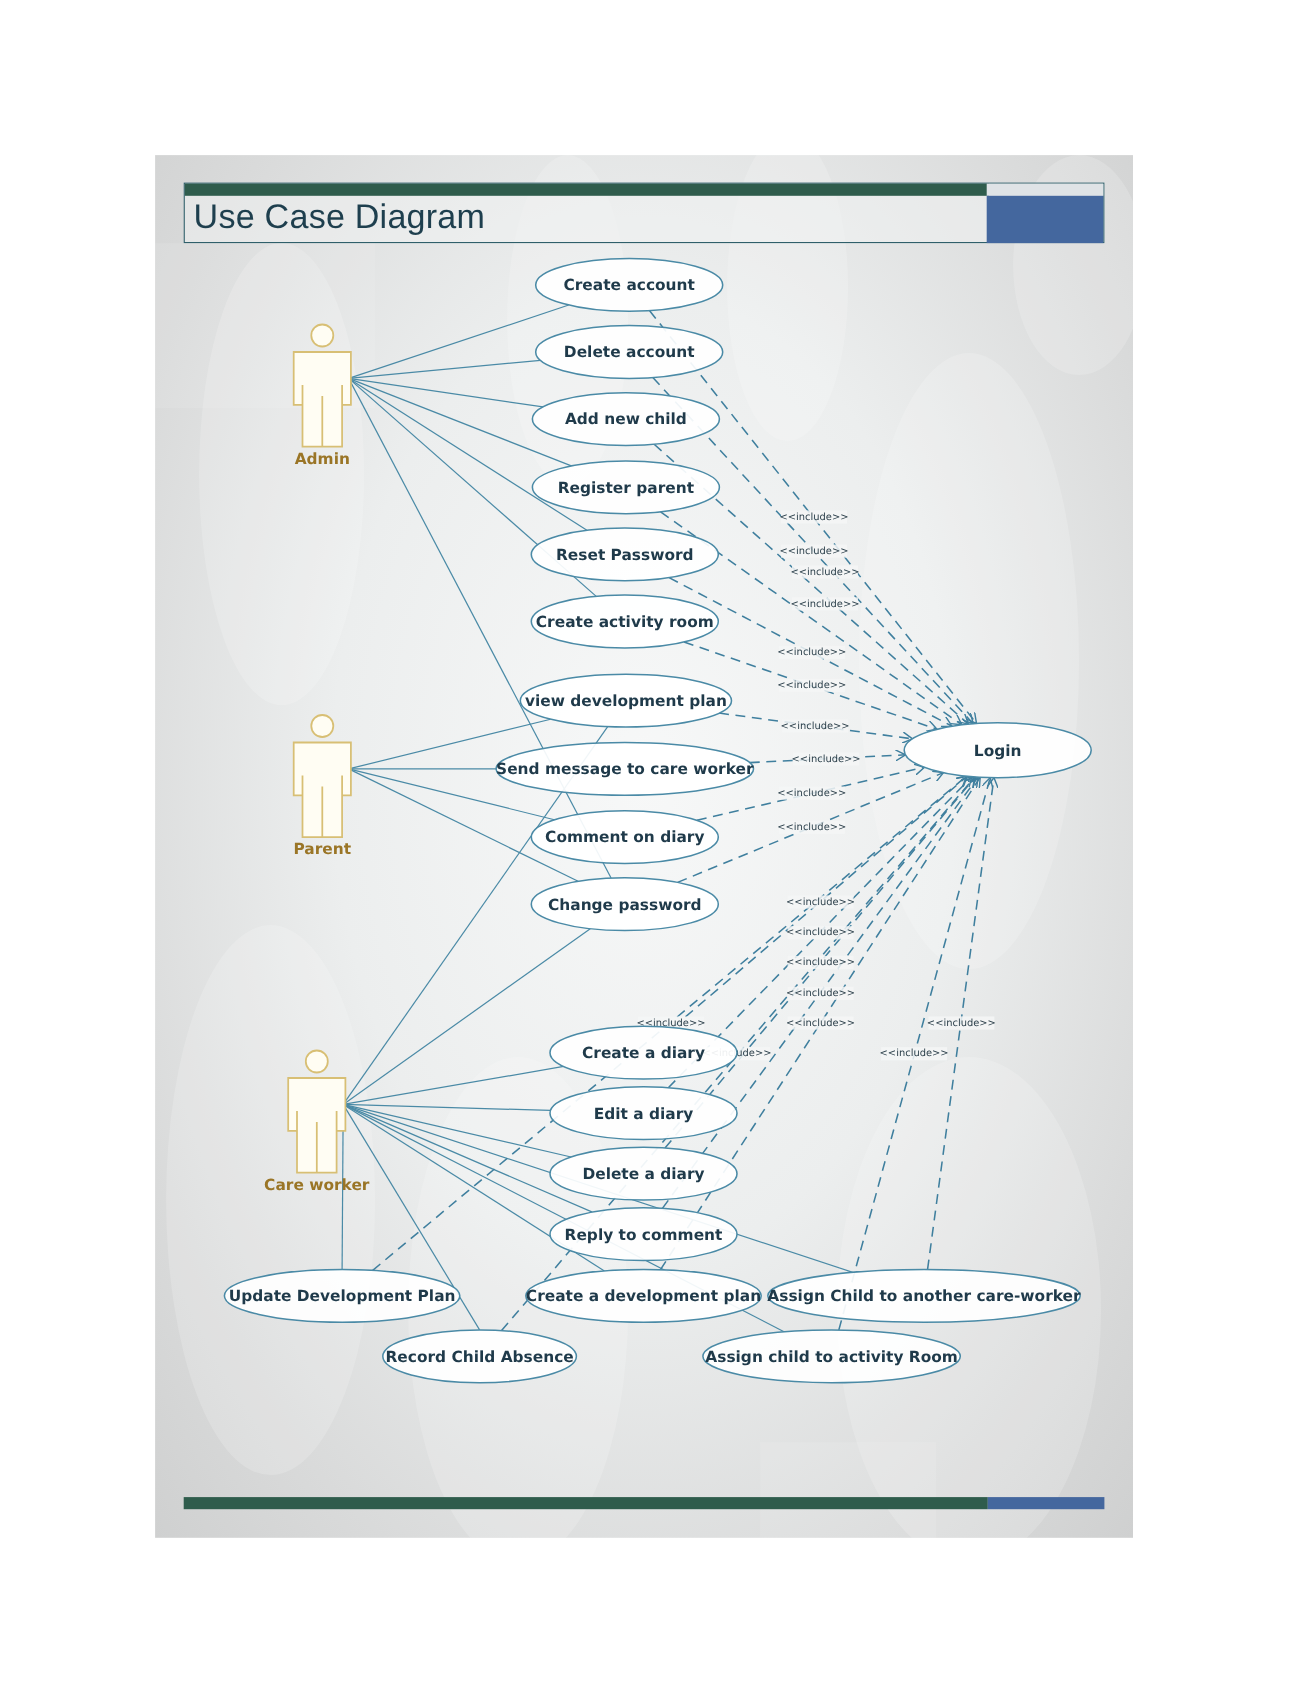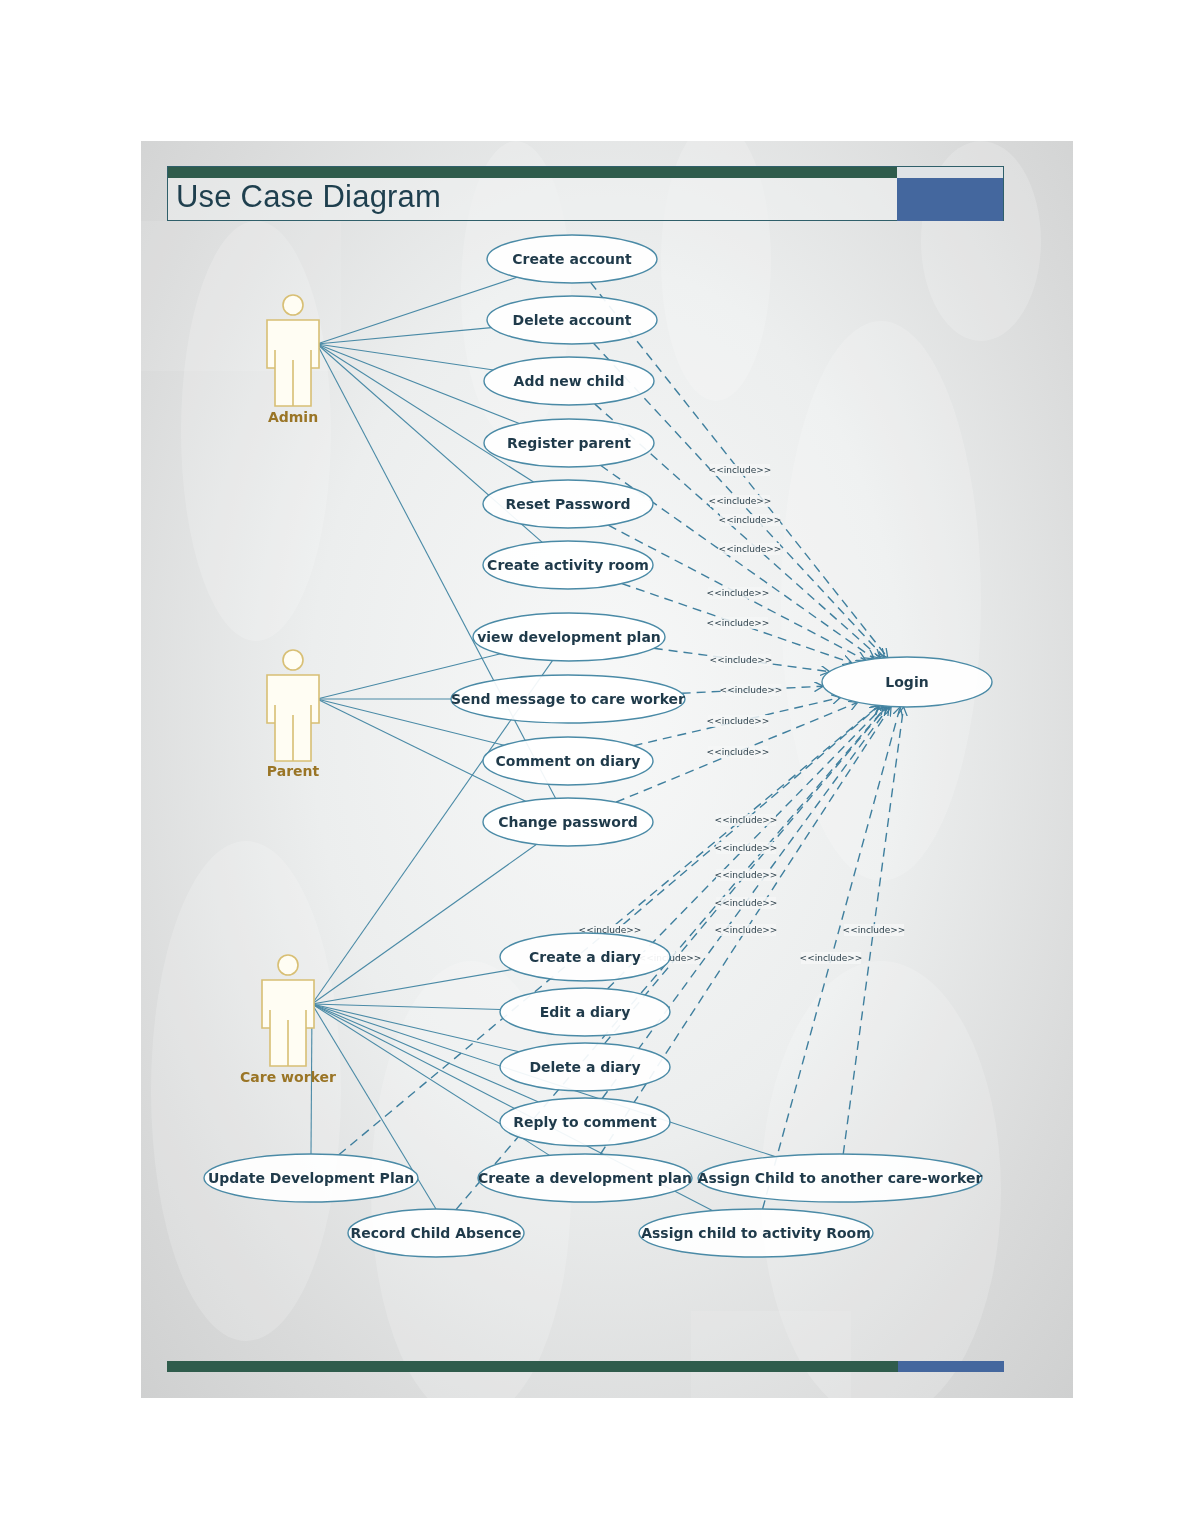--- a/index.html
+++ b/index.html
@@ -1,21 +1,20 @@
 <!DOCTYPE html>
 <html><head>
 <meta charset="utf-8">
 <style>
   html, body { margin: 0; padding: 0; background: #ffffff; }
   body { width: 1190px; height: 1540px; position: relative; overflow: hidden; font-family: "DejaVu Sans", sans-serif; }
   #slide {
     position: absolute; left: 141px; top: 141px; width: 889px; height: 1257px;
     background: radial-gradient(ellipse at 50% 45%, #f7f8f8 0%, #eceeee 45%, #d9dada 80%, #cfd0d0 100%);
     overflow: hidden;
-    padding-left: 43px;
   }
   .bg-shape { position: absolute; border-radius: 50%; background: rgba(255,255,255,0.18); }
   .bg-rect { position: absolute; background: rgba(255,255,255,0.10); }
   #title-box {
     position: absolute; left: 26px; top: 25px; width: 837px; height: 55px;
     border: 1px solid #2f5f6a; box-sizing: border-box; background: rgba(240,242,242,0.55);
   }
   #title-topbar { position: absolute; left: 0; top: 0; width: 731px; height: 11px; background: #2f5c4c; }
   #title-accent { position: absolute; right: 0; top: 11px; width: 106px; height: 43px; background: #44679e; }
   #title-accent-top { position: absolute; right: 0; top: 0; width: 106px; height: 11px; background: #dfe3e6; }

